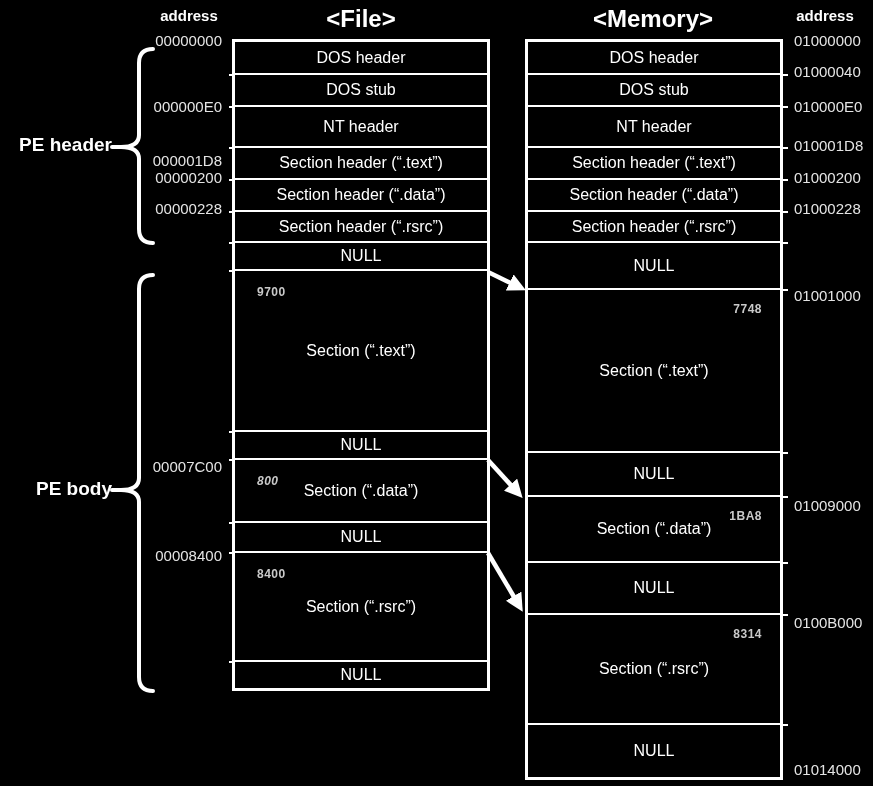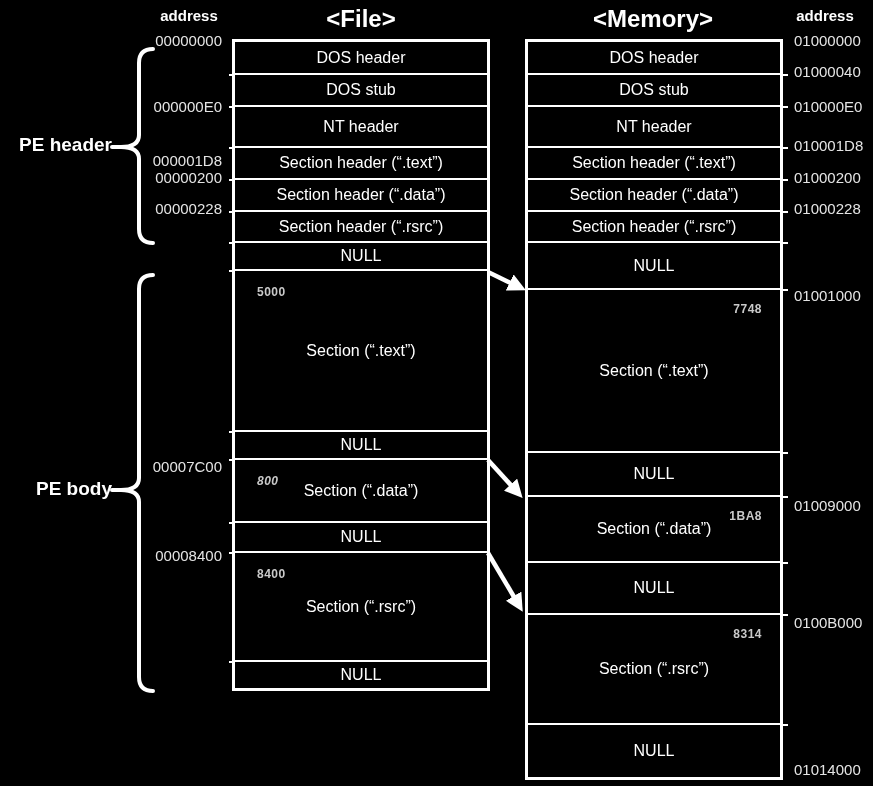--- a/index.html
+++ b/index.html
@@ -69,21 +69,21 @@
         <span>Section header (“.data”)</span>
       </div>
       <div class="row sep" style="top: 170px; height: 31px;">
         <span>Section header (“.rsrc”)</span>
       </div>
       <div class="row sep" style="top: 201px; height: 28px;">
         <span>NULL</span>
       </div>
       <div class="row sep" style="top: 229px; height: 161px;">
         <span>Section (“.text”)</span>
-        <span class="size-label" style="left: 22px; top: 14px;">5000</span>
+        <span class="size-label" style="left: 22px; top: 14px;">9700</span>
       </div>
       <div class="row sep" style="top: 390px; height: 28px;">
         <span>NULL</span>
       </div>
       <div class="row sep" style="top: 418px; height: 63px;">
         <span>Section (“.data”)</span>
         <span class="size-label" style="left: 22px; top: 14px; font-style: italic;">800</span>
       </div>
       <div class="row sep" style="top: 481px; height: 30px;">
         <span>NULL</span>

